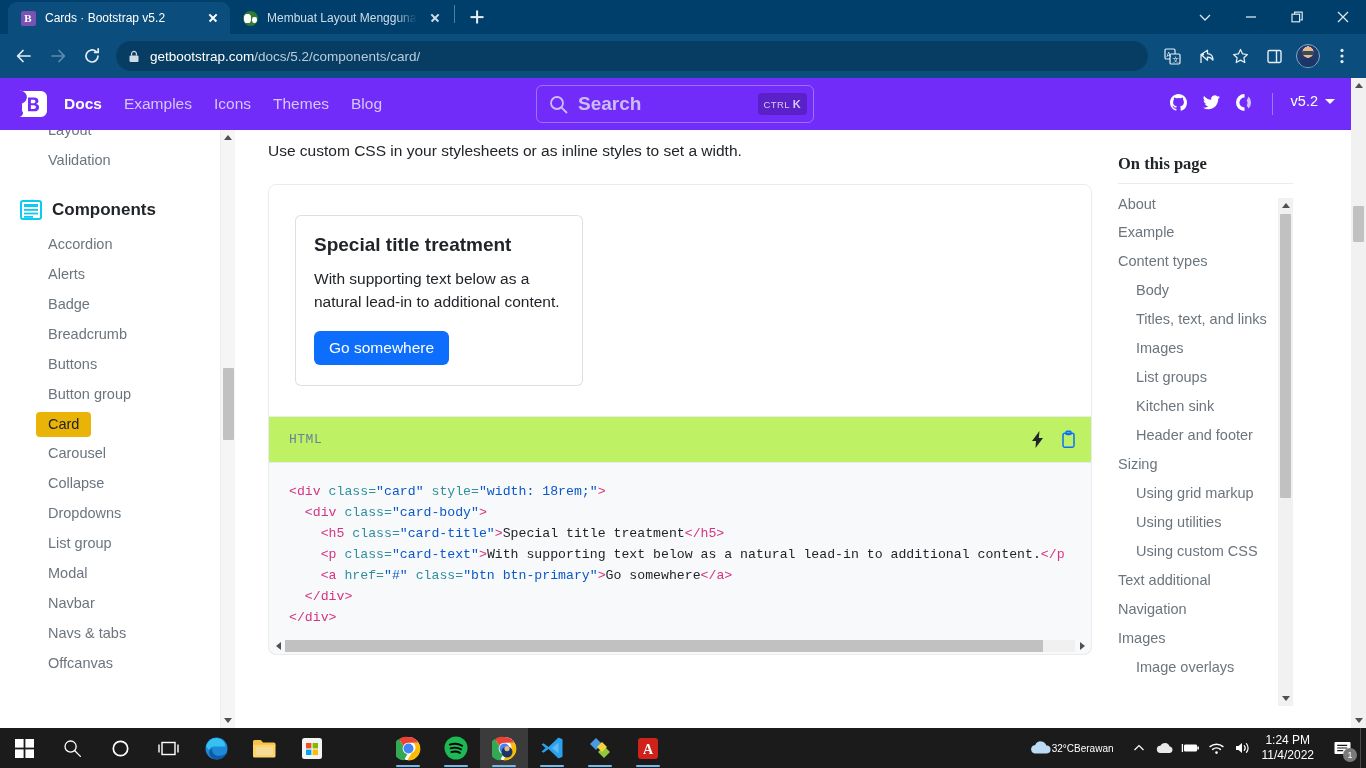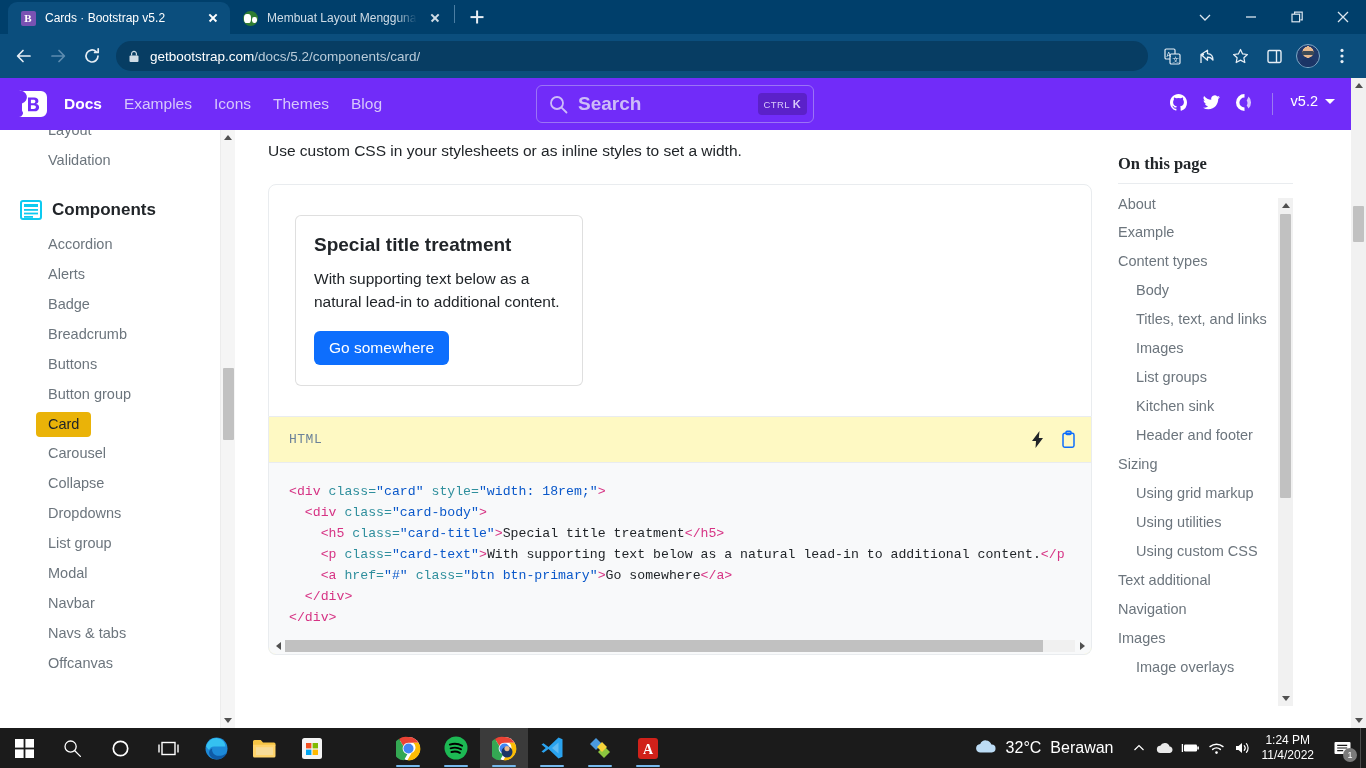--- a/index.html
+++ b/index.html
@@ -183,21 +183,21 @@
     padding: 18px 18px 20px 18px; background: #fff;
   }
   .bs-card h5 { font-size: 19px; font-weight: bold; color: #212529; margin-bottom: 11px; }
   .bs-card p { font-size: 15.5px; color: #212529; line-height: 1.5; margin-bottom: 17px; }
   .btn-primary {
     display:inline-block; background: #0d6efd; color:#fff; font-size: 15.5px;
     padding: 8px 15px; border-radius: 6px; text-decoration:none;
   }
   .code-wrap {
     margin: 0 16px 0 16px; border: 1px solid #e9ecef; border-top: 0;
-    border-radius: 0 0 8px 8px; background: #fef9c3; overflow: hidden;
+    border-radius: 0 0 8px 8px; background: #bef264; overflow: hidden;
   }
   .code-head {
     height: 46px; display: flex; align-items: center; justify-content: space-between;
     padding: 0 14px 0 20px; border-bottom: 1px solid #e9ecef; position: relative;
   }
   .code-lang { font-family:"Liberation Mono", monospace; font-size: 13px; color:#6c8299; letter-spacing:.5px; }
   .code-actions { display:flex; align-items:center; gap: 14px; }
   .ic-btn { display:flex; align-items:center; justify-content:center; }
   pre.code {
     font-family: "Liberation Mono", monospace; font-size: 13.2px; line-height: 21px;
@@ -244,21 +244,21 @@
   .tb-item {
     width: 48px; height: 40px; display:flex; align-items:center; justify-content:center;
     position: relative;
   }
   .tb-item.running::after {
     content:''; position:absolute; bottom:1px; left:12px; width:24px; height:2.5px;
     background:#76b9ed; border-radius:2px;
   }
   .tb-item.active { background: rgba(255,255,255,.14); }
   .tray { margin-left:auto; display:flex; align-items:center; height:40px; }
-  .weather { display:flex; align-items:center; gap:9px; color:#fff; font-size:16px; padding: 0 12px; }
+  .weather { display:flex; align-items:center; gap:0; color:#fff; font-size:10px; padding: 0 12px; }
   .tray-ic { width: 26px; height:40px; display:flex; align-items:center; justify-content:center; color:#fff; }
   .clock { color:#fff; font-size: 12px; line-height: 15px; text-align:center; padding: 0 10px 0 6px; }
   .notif { width: 36px; height:40px; display:flex; align-items:center; justify-content:center; position:relative; color:#fff; }
   .notif .badge {
     position:absolute; right: 3px; bottom: 6px; background:#7a7a7a; color:#fff;
     border-radius:50%; width:14px; height:14px; font-size:9px; line-height:14px; text-align:center;
   }
   .showdesk { width: 6px; height:40px; border-left:1px solid #4a4a4a; }
 </style>
 </head>

